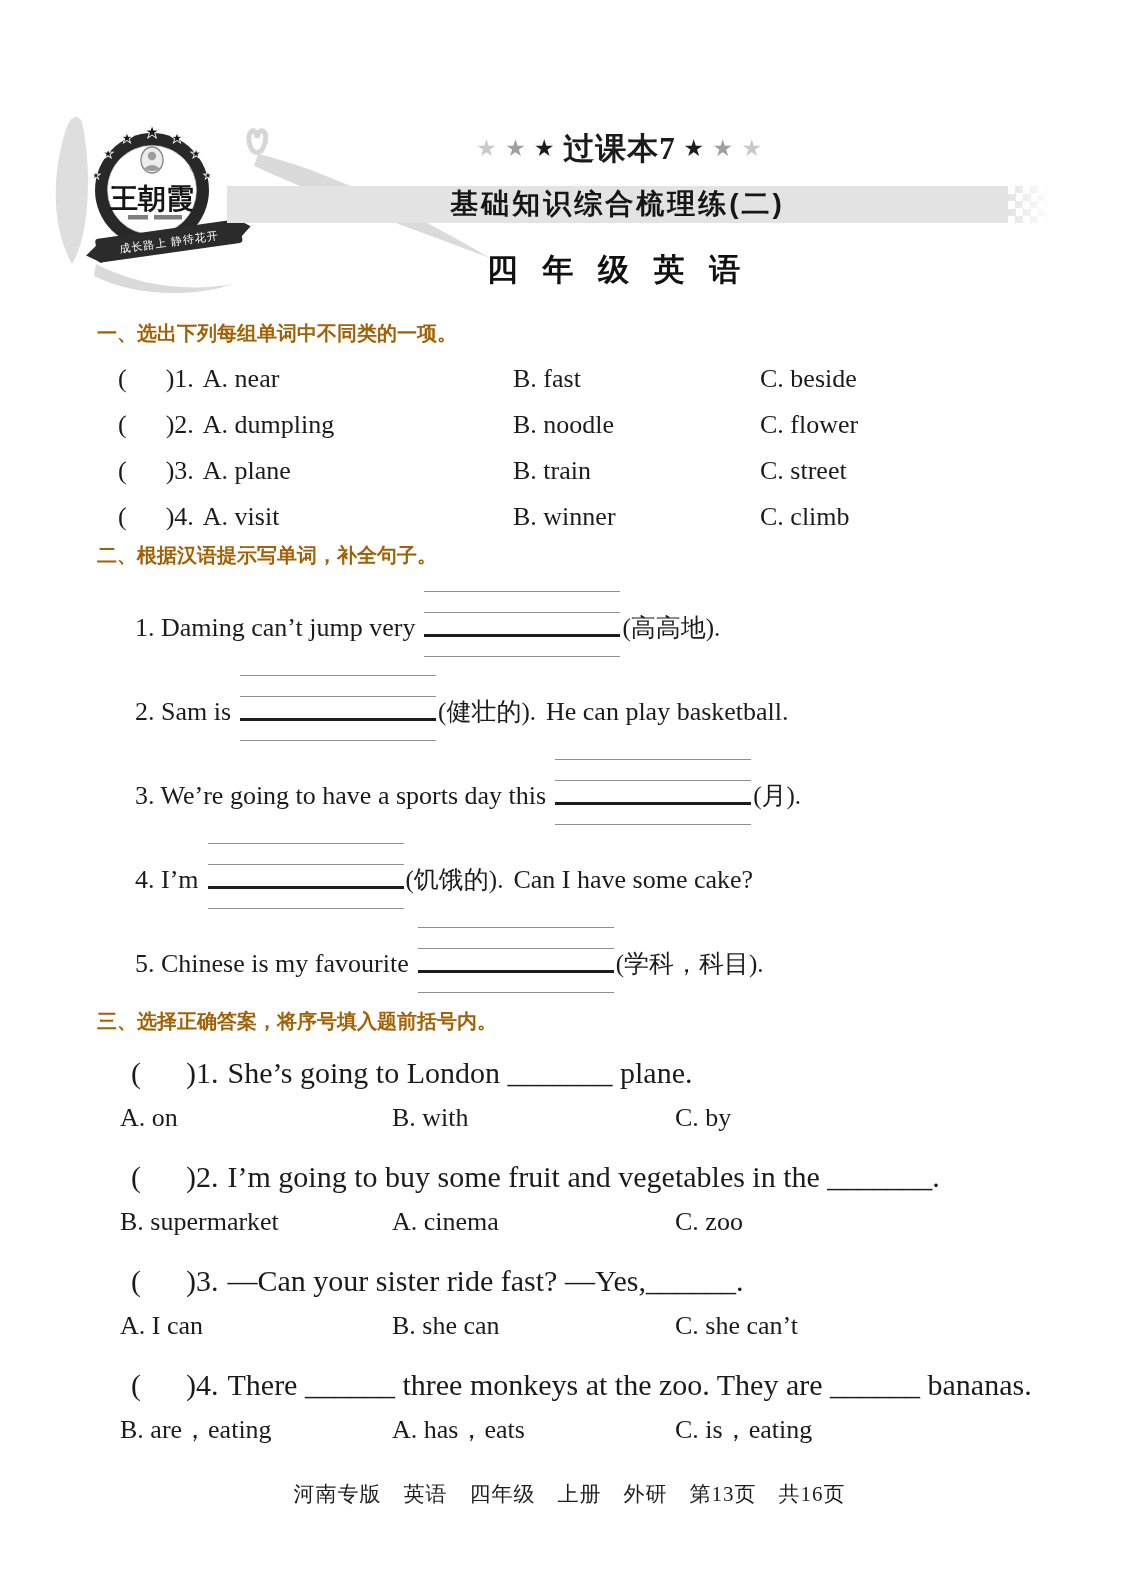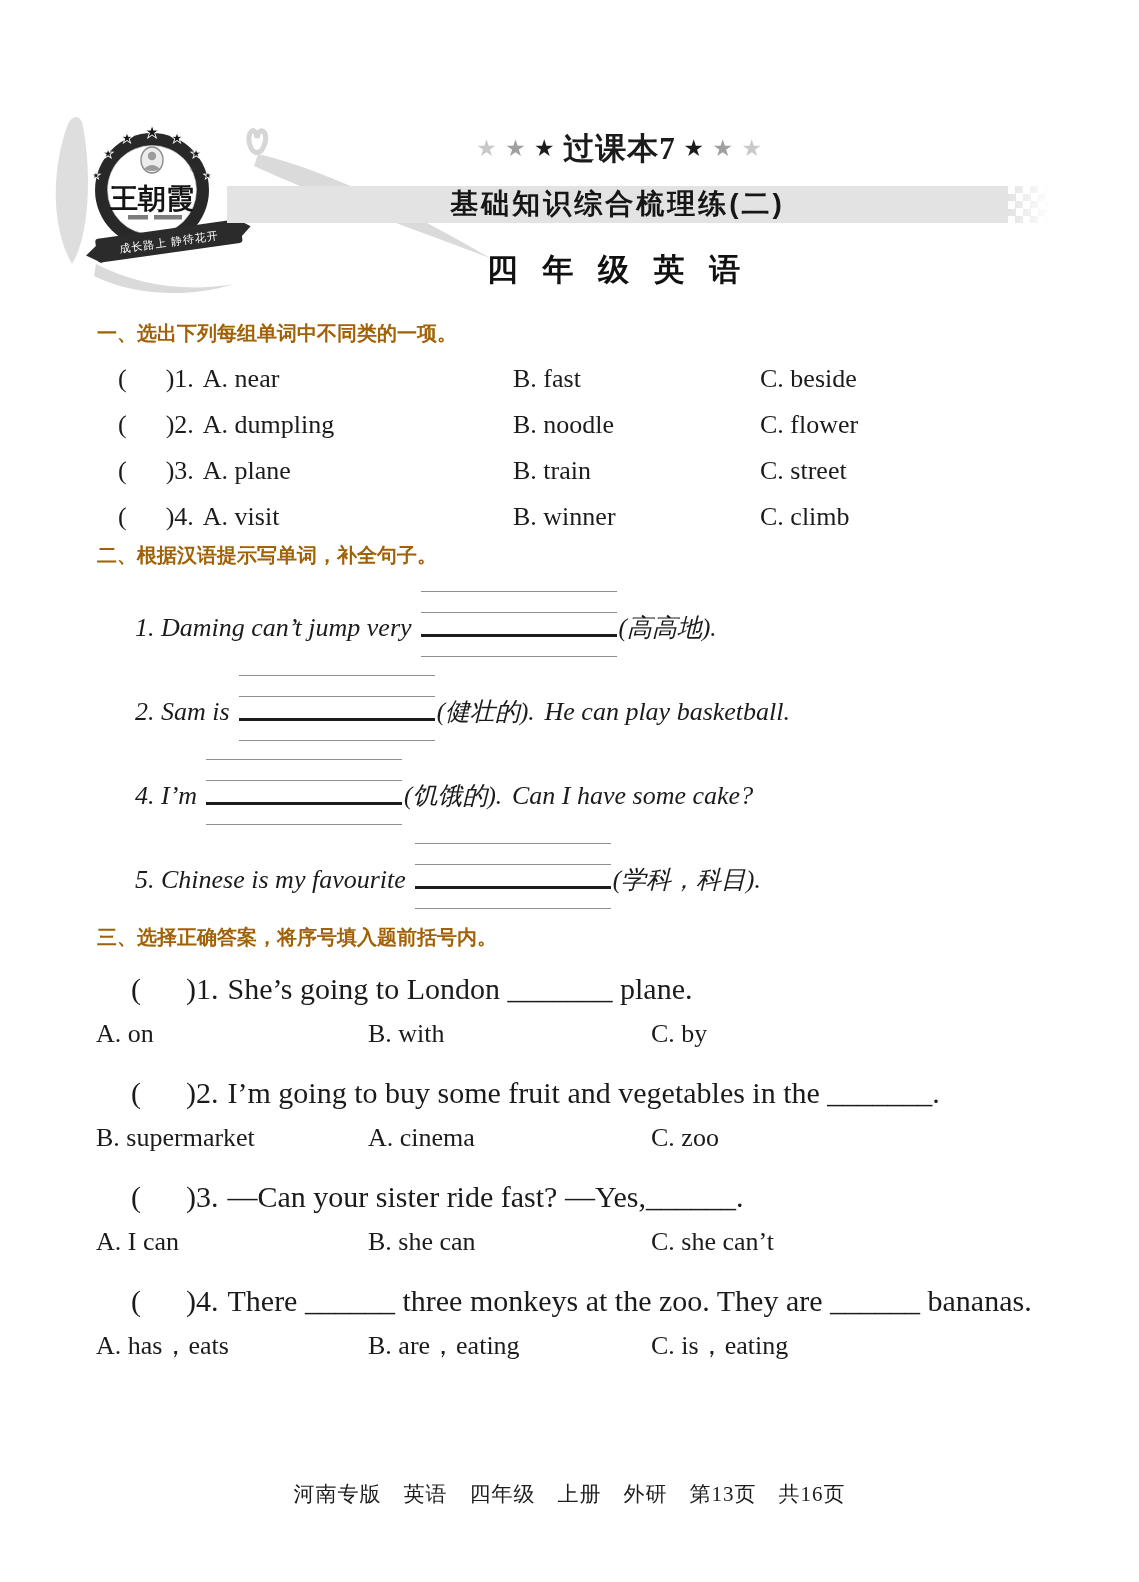--- a/index.html
+++ b/index.html
@@ -31,34 +31,34 @@
   
   main{position:absolute;left:0;top:318px;width:1139px;}
   h2.sec{margin:0 0 0 97px;font-family:"Liberation Sans","DejaVu Sans",sans-serif;
          font-size:20px;font-weight:bold;line-height:30px;color:#a16207;}
   .bkt{white-space:pre;}
 
   .s1rows{margin:8px 0 0 118px;}
   .s1row{display:grid;grid-template-columns:395px 247px 1fr;line-height:46px;font-size:26px;}
   .optA .lead{margin-left:9px;}
 
-  .s2items{margin:16px 0 0 135px;font-style:italic;}
+  .s2items{margin:16px 0 0 135px;}
   .s2item{line-height:84px;font-size:26px;white-space:nowrap;}
   .wgrid{display:inline-block;width:196px;height:0;position:relative;
          vertical-align:baseline;margin:0 2px 0 9px;}
   .wl{position:absolute;left:0;width:100%;height:1px;background:#8f8f8f;display:block;}
   .wl1{top:-45px}.wl2{top:-24px}.wl3{top:-2px;height:2.5px;background:#1c1c1c}.wl4{top:20px}
   .cn-hint{font-size:25px;}
   .post{margin-left:10px;}
 
   .s3rows{margin-top:6px;}
   .s3stem{margin:14px 0 0 131px;line-height:45px;font-size:30px;white-space:nowrap;}
   .s3stem .stem-text{margin-left:9px;}
   .s3stem:first-child{margin-top:14px;}
-  .s3opts{margin-left:96px;display:grid;grid-template-columns:272px 283px 1fr;
+  .s3opts{margin-left:120px;display:grid;grid-template-columns:272px 283px 1fr;
           line-height:45px;font-size:26px;}
 
   footer{position:absolute;left:0;top:1480px;width:1139px;text-align:center;
          font-size:21px;letter-spacing:1px;color:#1d1d1d;}
 </style>
 </head>
 <body>
 
 <div class="page">
 
@@ -140,20 +140,23 @@
 
     <h2 class="sec">二、根据汉语提示写单词，补全句子。</h2>
     <div class="s2items">
       <div class="s2item">
         <span>1. Daming can’t jump very</span><span class="wgrid"><i class="wl wl1"></i><i class="wl wl2"></i><i class="wl wl3"></i><i class="wl wl4"></i></span><span class="cn-hint">(高高地).</span><span class="post"></span>
       </div>
       <div class="s2item">
         <span>2. Sam is</span><span class="wgrid"><i class="wl wl1"></i><i class="wl wl2"></i><i class="wl wl3"></i><i class="wl wl4"></i></span><span class="cn-hint">(健壮的).</span><span class="post">He can play basketball.</span>
       </div>
       <div class="s2item">
+        <span>3. We’re going to have a sports day this</span><span class="wgrid"><i class="wl wl1"></i><i class="wl wl2"></i><i class="wl wl3"></i><i class="wl wl4"></i></span><span class="cn-hint">(月).</span><span class="post"></span>
+      </div>
+      <div class="s2item">
         <span>4. I’m</span><span class="wgrid"><i class="wl wl1"></i><i class="wl wl2"></i><i class="wl wl3"></i><i class="wl wl4"></i></span><span class="cn-hint">(饥饿的).</span><span class="post">Can I have some cake?</span>
       </div>
       <div class="s2item">
         <span>5. Chinese is my favourite</span><span class="wgrid"><i class="wl wl1"></i><i class="wl wl2"></i><i class="wl wl3"></i><i class="wl wl4"></i></span><span class="cn-hint">(学科，科目).</span><span class="post"></span>
       </div>
     </div>
 
     <h2 class="sec">三、选择正确答案，将序号填入题前括号内。</h2>
     <div class="s3rows">
       <div class="s3stem"><span class="bkt">(      )</span><span>1.</span><span class="stem-text">She’s going to London _______ plane.</span></div>
@@ -169,22 +172,22 @@
         <span>C. zoo</span>
       </div>
       <div class="s3stem"><span class="bkt">(      )</span><span>3.</span><span class="stem-text">—Can your sister ride fast? —Yes,______.</span></div>
       <div class="s3opts">
         <span>A. I can</span>
         <span>B. she can</span>
         <span>C. she can’t</span>
       </div>
       <div class="s3stem"><span class="bkt">(      )</span><span>4.</span><span class="stem-text">There ______ three monkeys at the zoo. They are ______ bananas.</span></div>
       <div class="s3opts">
+        <span>B. are，eating</span>
         <span>A. has，eats</span>
-        <span>B. are，eating</span>
         <span>C. is，eating</span>
       </div>
     </div>
   </main>
 
   <footer>
     <span>河南专版　英语　四年级　上册　外研　第13页　共16页</span>
   </footer>
 
 </div>

